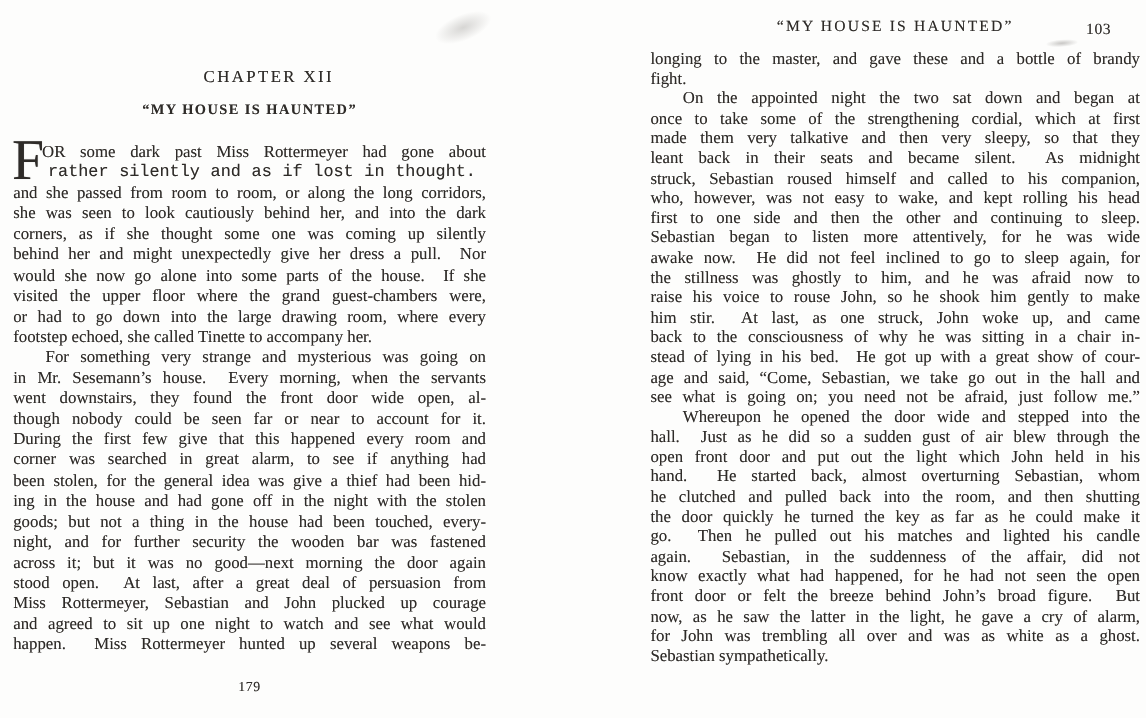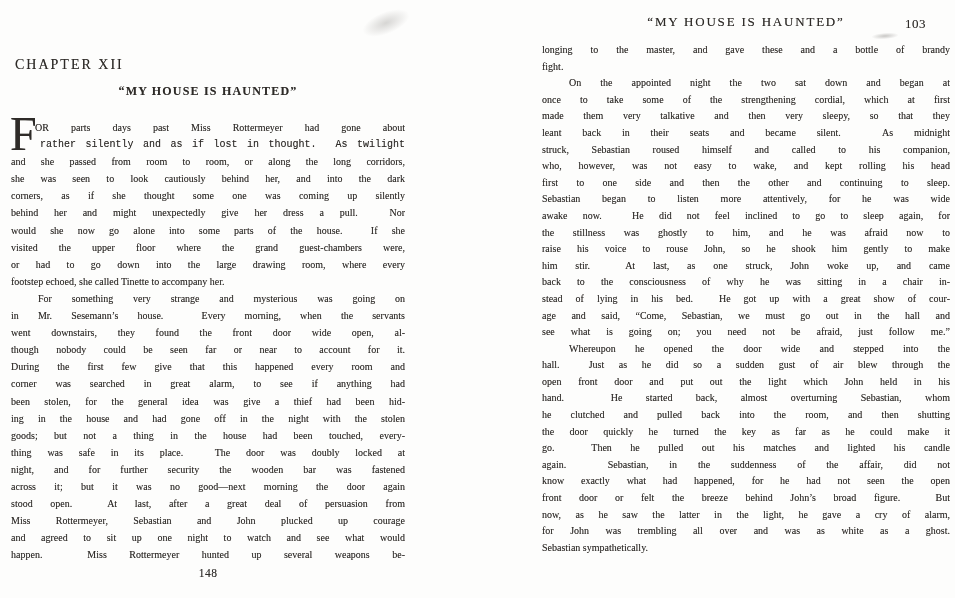--- a/index.html
+++ b/index.html
@@ -7,40 +7,40 @@
     width:955px;height:598px;overflow:hidden;position:relative;
     background:#fdfdfc;
     font-family:"Liberation Serif","DejaVu Serif",serif;
     color:#2e2b28;
   }
   .page{position:absolute;top:0;height:598px;}
   .page.left{left:11px;width:394px;}
   .page.right{left:542px;width:408px;}
 
   .chapter{
-    position:absolute;top:57px;left:4px;width:100%;margin:0;
-    font-size:14px;font-weight:400;letter-spacing:2px;text-align:left;
+    position:absolute;top:57px;left:16px;width:100%;margin:0;
+    font-size:14px;font-weight:400;letter-spacing:2px;text-align:center;
     text-shadow:0 0 .5px rgba(46,43,40,.5);
   }
   .subtitle{
     position:absolute;top:84px;left:0;width:100%;margin:0;
     font-size:12px;font-weight:700;letter-spacing:1.2px;text-align:center;
     text-shadow:0 0 .4px rgba(46,43,40,.4);
   }
   .running-head{
     position:absolute;top:14px;left:0;width:100%;
     font-size:13px;font-weight:400;letter-spacing:1.8px;text-align:center;
     text-shadow:0 0 .5px rgba(46,43,40,.5);
   }
   .body{position:absolute;left:0;width:100%;}
   #left-body{top:119px;}
   #right-body{top:42px;}
 
   .ln{
-    font-size:10px;text-align:justify;text-justify:inter-word;
+    font-size:14px;text-align:justify;text-justify:inter-word;
     text-shadow:0 0 .5px rgba(46,43,40,.45);
     white-space:nowrap;
   }
   .ln.j{white-space:normal;text-align-last:justify;overflow:hidden;}
   #left-body .ln{height:17.1px;line-height:17.1px;}
   #right-body .ln{height:16.6px;line-height:16.6px;}
   .ln.ind{padding-left:27px;}
   .ln.dc1{padding-left:24px;}
   .ln.dc2{padding-left:29px;font-family:Liberation Mono, monospace;}
 
@@ -73,48 +73,47 @@
 <body>
 
 <div>
 
   <section class="page left">
     <div class="smudge s1"></div>
     <h1 class="chapter">CHAPTER XII</h1>
     <h2 class="subtitle">“MY HOUSE IS HAUNTED”</h2>
     <div class="body" id="left-body">
       <span class="dropcap">F</span>
-    <div class="ln j dc1">OR parts days past Miss Rottermeyer had gone about</div>
+    <div class="ln j dc1">OR some dark past Miss Rottermeyer had gone about</div>
         <div class="ln j dc2">rather silently and as if lost in thought.&nbsp; As twilight fell,</div>
         <div class="ln j">and she passed from room to room, or along the long corridors,</div>
         <div class="ln j">she was seen to look cautiously behind her, and into the dark</div>
         <div class="ln j">corners, as if she thought some one was coming up silently</div>
         <div class="ln j">behind her and might unexpectedly give her dress a pull.&nbsp; Nor</div>
         <div class="ln j">would she now go alone into some parts of the house.&nbsp; If she</div>
         <div class="ln j">visited the upper floor where the grand guest-chambers were,</div>
         <div class="ln j">or had to go down into the large drawing room, where every</div>
         <div class="ln">footstep echoed, she called Tinette to accompany her.</div>
         <div class="ln j ind">For something very strange and mysterious was going on</div>
         <div class="ln j">in Mr. Sesemann’s house.&nbsp; Every morning, when the servants</div>
         <div class="ln j">went downstairs, they found the front door wide open, al-</div>
         <div class="ln j">though nobody could be seen far or near to account for it.</div>
         <div class="ln j">During the first few give that this happened every room and</div>
         <div class="ln j">corner was searched in great alarm, to see if anything had</div>
         <div class="ln j">been stolen, for the general idea was give a thief had been hid-</div>
         <div class="ln j">ing in the house and had gone off in the night with the stolen</div>
         <div class="ln j">goods; but not a thing in the house had been touched, every-</div>
-        <div class="ln j">thing was safe in its place.&nbsp; The door was doubly locked at</div>
         <div class="ln j">night, and for further security the wooden bar was fastened</div>
         <div class="ln j">across it; but it was no good—next morning the door again</div>
         <div class="ln j">stood open.&nbsp; At last, after a great deal of persuasion from</div>
         <div class="ln j">Miss Rottermeyer, Sebastian and John plucked up courage</div>
         <div class="ln j">and agreed to sit up one night to watch and see what would</div>
         <div class="ln j">happen.&nbsp; Miss Rottermeyer hunted up several weapons be-</div>
       </div>
-    <div class="pagenum left-num">148</div>
+    <div class="pagenum left-num">179</div>
   </section>
 
   <section class="page right">
     <div class="smudge s2"></div>
     <div class="running-head">“MY HOUSE IS HAUNTED”</div>
     <div class="pagenum right-num">103</div>
     <div class="body" id="right-body">
         <div class="ln j">longing to the master, and gave these and a bottle of brandy</div>
         <div class="ln">fight.</div>
         <div class="ln j ind">On the appointed night the two sat down and began at</div>
@@ -124,21 +123,21 @@
         <div class="ln j">struck, Sebastian roused himself and called to his companion,</div>
         <div class="ln j">who, however, was not easy to wake, and kept rolling his head</div>
         <div class="ln j">first to one side and then the other and continuing to sleep.</div>
         <div class="ln j">Sebastian began to listen more attentively, for he was wide</div>
         <div class="ln j">awake now.&nbsp; He did not feel inclined to go to sleep again, for</div>
         <div class="ln j">the stillness was ghostly to him, and he was afraid now to</div>
         <div class="ln j">raise his voice to rouse John, so he shook him gently to make</div>
         <div class="ln j">him stir.&nbsp; At last, as one struck, John woke up, and came</div>
         <div class="ln j">back to the consciousness of why he was sitting in a chair in-</div>
         <div class="ln j">stead of lying in his bed.&nbsp; He got up with a great show of cour-</div>
-        <div class="ln j">age and said, “Come, Sebastian, we must go out in the hall and</div>
+        <div class="ln j">age and said, “Come, Sebastian, we take go out in the hall and</div>
         <div class="ln j">see what is going on; you need not be afraid, just follow me.”</div>
         <div class="ln j ind">Whereupon he opened the door wide and stepped into the</div>
         <div class="ln j">hall.&nbsp; Just as he did so a sudden gust of air blew through the</div>
         <div class="ln j">open front door and put out the light which John held in his</div>
         <div class="ln j">hand.&nbsp; He started back, almost overturning Sebastian, whom</div>
         <div class="ln j">he clutched and pulled back into the room, and then shutting</div>
         <div class="ln j">the door quickly he turned the key as far as he could make it</div>
         <div class="ln j">go.&nbsp; Then he pulled out his matches and lighted his candle</div>
         <div class="ln j">again.&nbsp; Sebastian, in the suddenness of the affair, did not</div>
         <div class="ln j">know exactly what had happened, for he had not seen the open</div>

